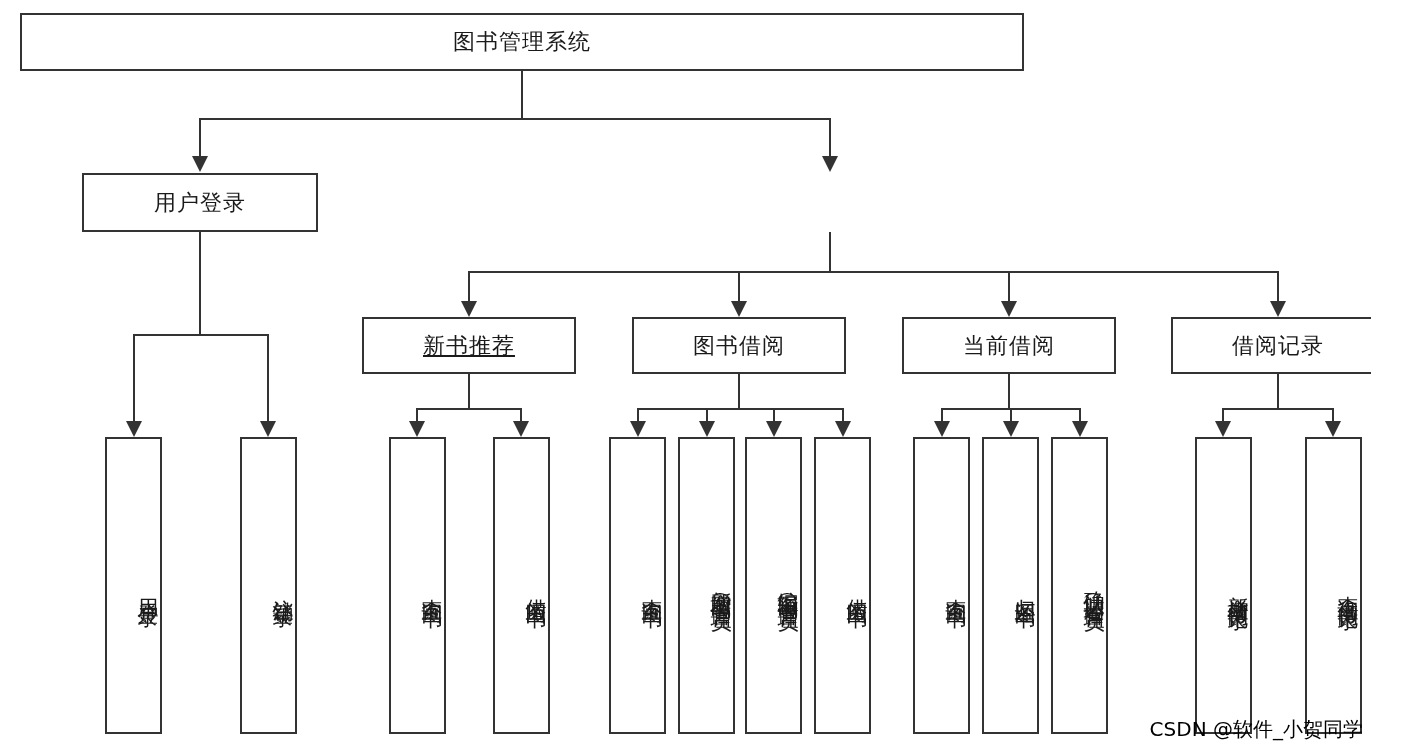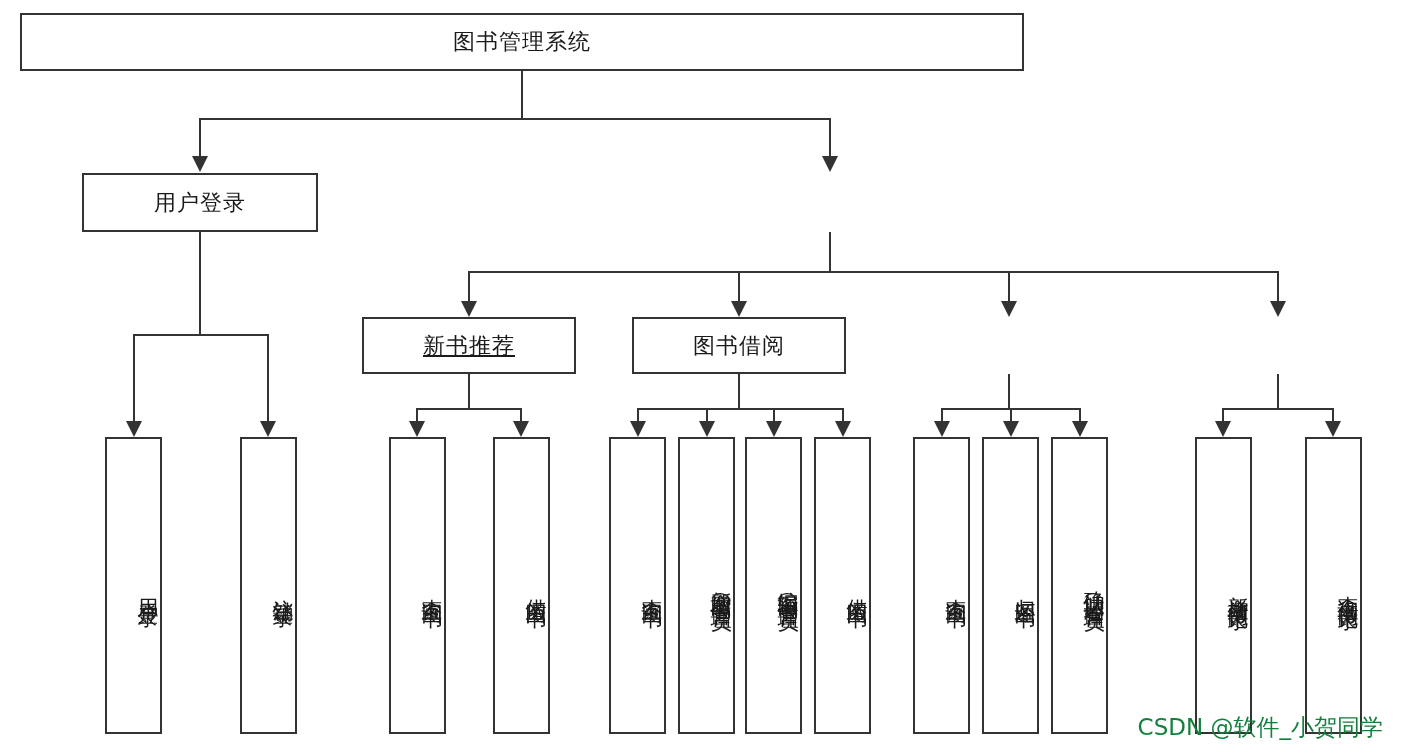--- a/index.html
+++ b/index.html
@@ -10,21 +10,20 @@
   }
   body {
     font-family: "DejaVu Sans", "Liberation Sans", sans-serif;
   }
   #canvas {
     position: relative;
     width: 1371px;
     height: 747px;
     background: #ffffff;
     overflow: hidden;
-    padding-left: 20px;
   }
   
   .node {
     position: absolute;
     box-sizing: border-box;
     background: #ffffff;
     border: 2px solid #333333;
     color: #1a1a1a;
     display: flex;
     align-items: center;
@@ -69,22 +68,22 @@
     height: 0;
     border-left: 8px solid transparent;
     border-right: 8px solid transparent;
     border-top: 16px solid #333333;
   }
   
   #watermark {
     position: absolute;
     right: 8px;
     bottom: 4px;
-    font-size: 23px;
-    color: #15803d;
+    font-size: 20px;
+    color: #000000;
     font-family: "DejaVu Sans", "Liberation Sans", sans-serif;
     white-space: nowrap;
     pointer-events: none;
     user-select: none;
   }
 </style>
 </head>
 <body>
 
 <div id="canvas">
@@ -130,20 +129,26 @@
   <div class="vline" style="left:1008px; top:271px; height:30px;"></div>
   <div class="arrow" style="left:1001px; top:301px;"></div>
   <div class="vline" style="left:1277px; top:271px; height:30px;"></div>
   <div class="arrow" style="left:1270px; top:301px;"></div>
 
   <div class="node horiz" style="left:362px; top:317px; width:214px; height:57px;text-decoration:underline;">
     <span class="node-label">新书推荐</span>
   </div>
   <div class="node horiz" style="left:632px; top:317px; width:214px; height:57px;text-align:right;">
     <span class="node-label">图书借阅</span>
+  </div>
+  <div class="node horiz" style="left:902px; top:317px; width:214px; height:57px;">
+    <span class="node-label">当前借阅</span>
+  </div>
+  <div class="node horiz" style="left:1171px; top:317px; width:214px; height:57px;">
+    <span class="node-label">借阅记录</span>
   </div>
 
   <div class="vline" style="left:468px; top:374px; height:34px;"></div>
   <div class="hline" style="left:416px; top:408px; width:105px;"></div>
   <div class="vline" style="left:416px; top:408px; height:13px;"></div>
   <div class="arrow" style="left:409px; top:421px;"></div>
   <div class="vline" style="left:520px; top:408px; height:13px;"></div>
   <div class="arrow" style="left:513px; top:421px;"></div>
 
   <div class="node vert" style="left:389px; top:437px; width:57px; height:297px;">

